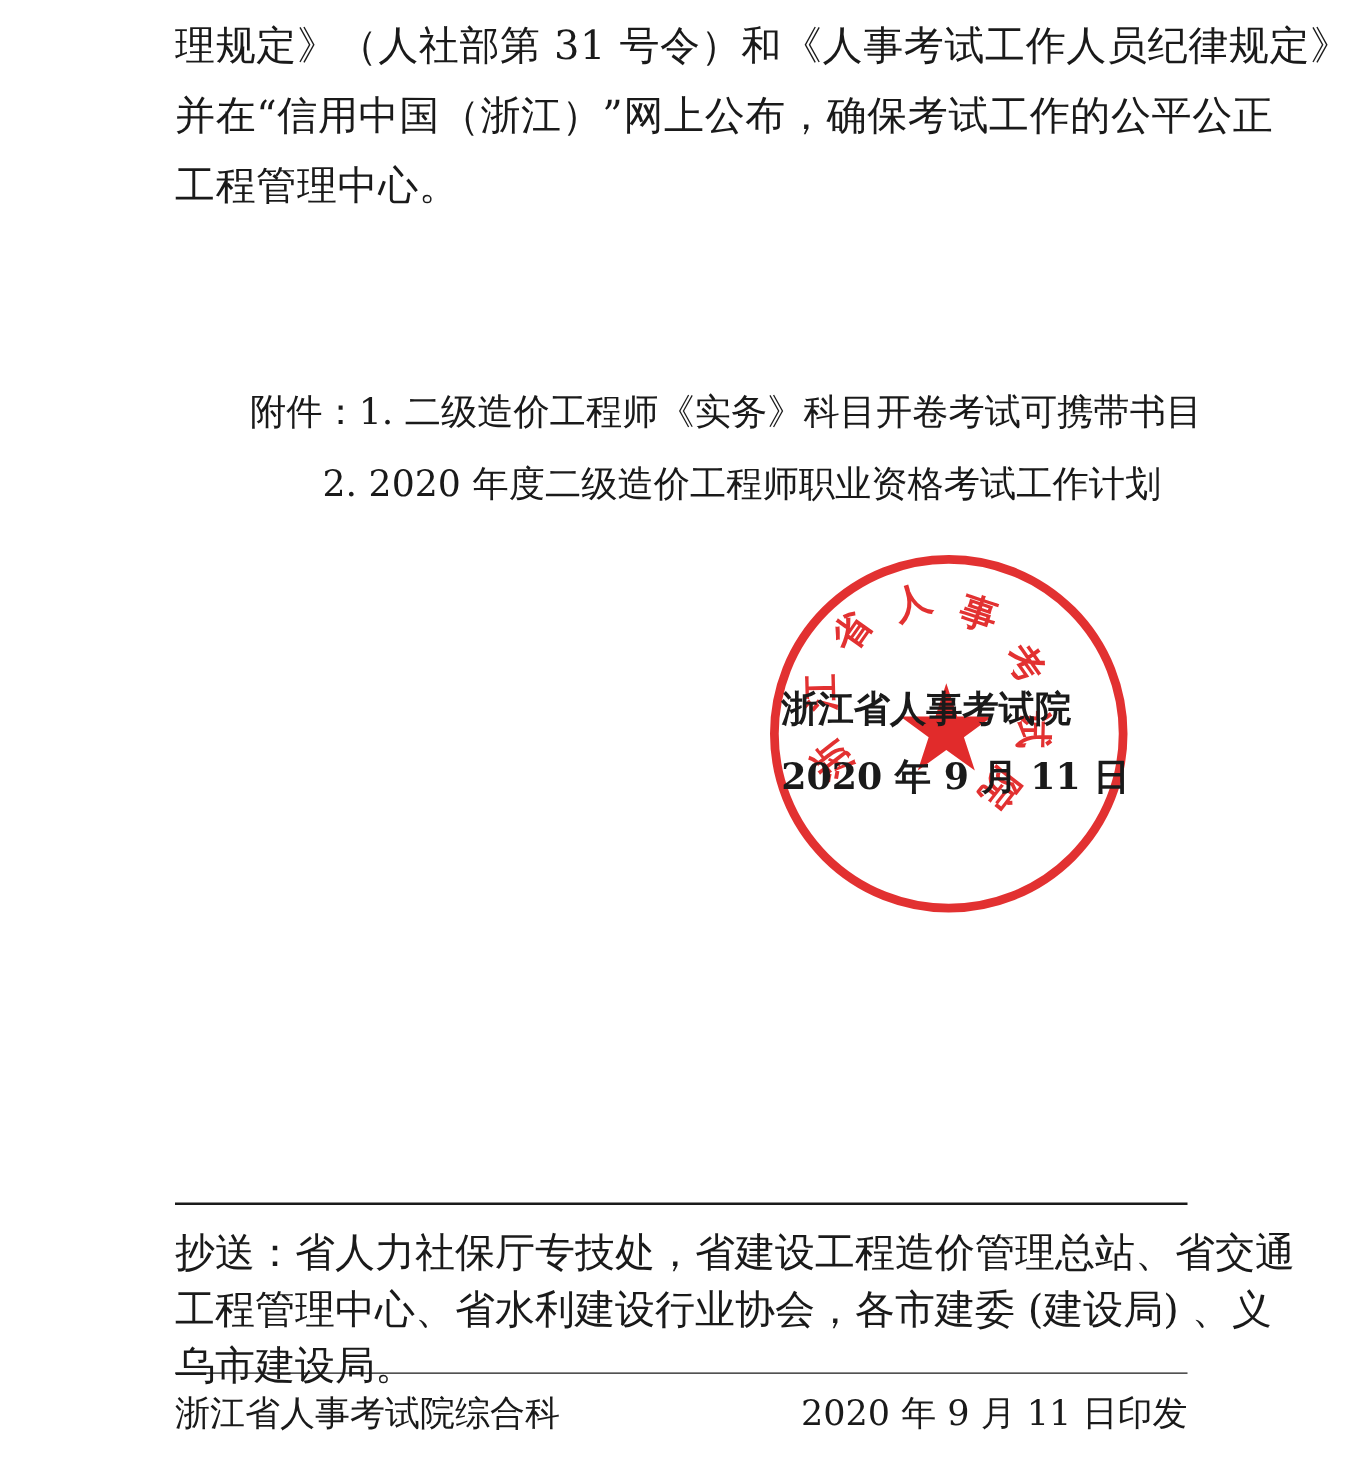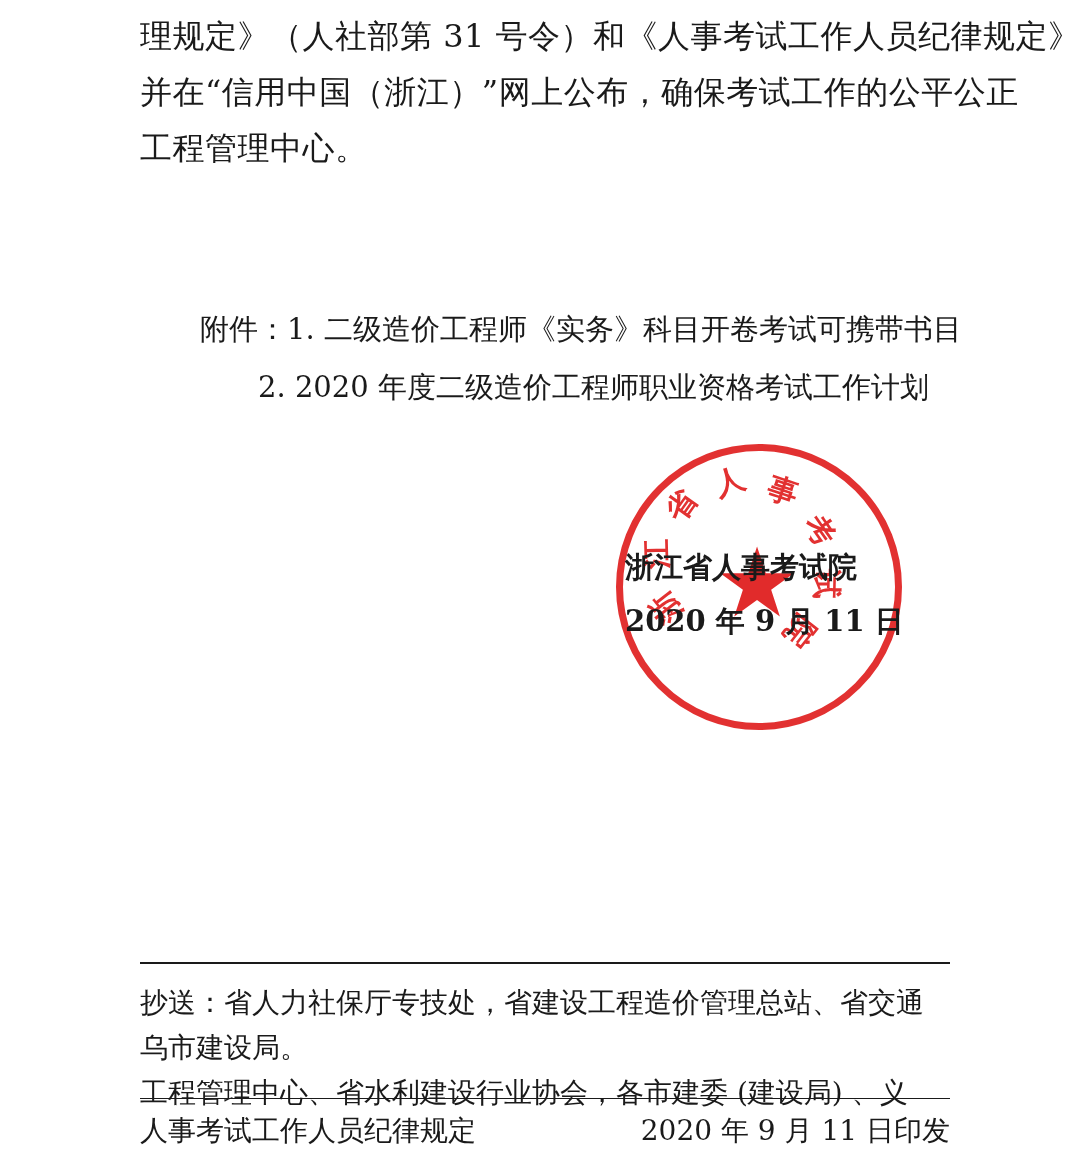--- a/index.html
+++ b/index.html
@@ -137,21 +137,21 @@
   }
   .rule {
     width: 810px;
     height: 2px;
     background: #1a1a1a;
   }
   .cc-block {
     margin-top: 16px;
   }
   .cc-line {
-    font-size: 28px;
+    font-size: 32px;
     line-height: 45px;
     white-space: nowrap;
   }
   .footer-bottom {
     position: absolute;
     left: 140px;
     top: 1098px;
     width: 810px;
   }
   .rule-thin {
@@ -204,26 +204,26 @@
 
   <div class="signature">
     <div class="sig-line">浙江省人事考试院</div>
     <div class="sig-line">2020 年 9 月 11 日</div>
   </div>
 
   <div class="footer">
     <div class="rule"></div>
     <div class="cc-block">
       <div class="cc-line">抄送：省人力社保厅专技处，省建设工程造价管理总站、省交通</div>
+      <div class="cc-line">工程管理中心、省水利建设行业协会，各市建委 (建设局) 、义</div>
       <div class="cc-line">乌市建设局。</div>
-      <div class="cc-line">工程管理中心、省水利建设行业协会，各市建委 (建设局) 、义</div>
     </div>
   </div>
 
   <div class="footer-bottom">
     <div class="rule-thin"></div>
     <div class="footer-row">
-      <span>人事考试工作人员纪律规定</span>
+      <span>浙江省人事考试院综合科</span>
       <span>2020 年 9 月 11 日印发</span>
     </div>
   </div>
 
 </div>
 
 </body></html>

